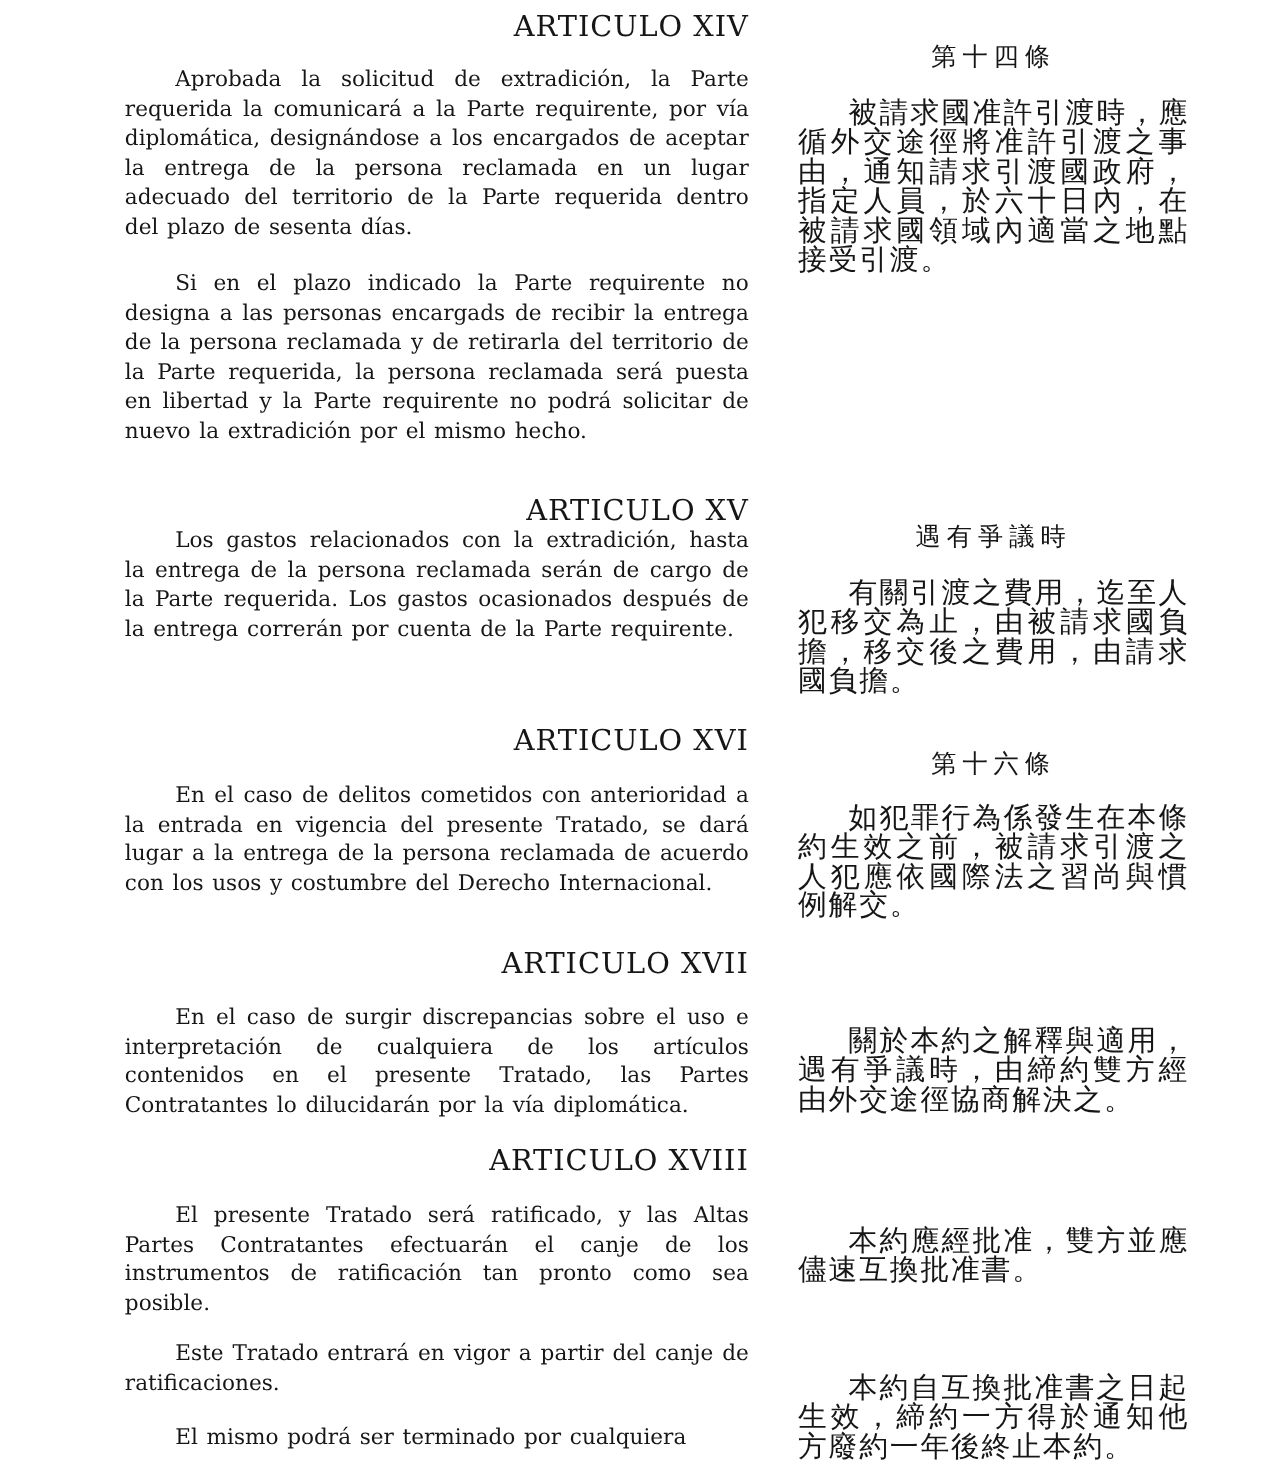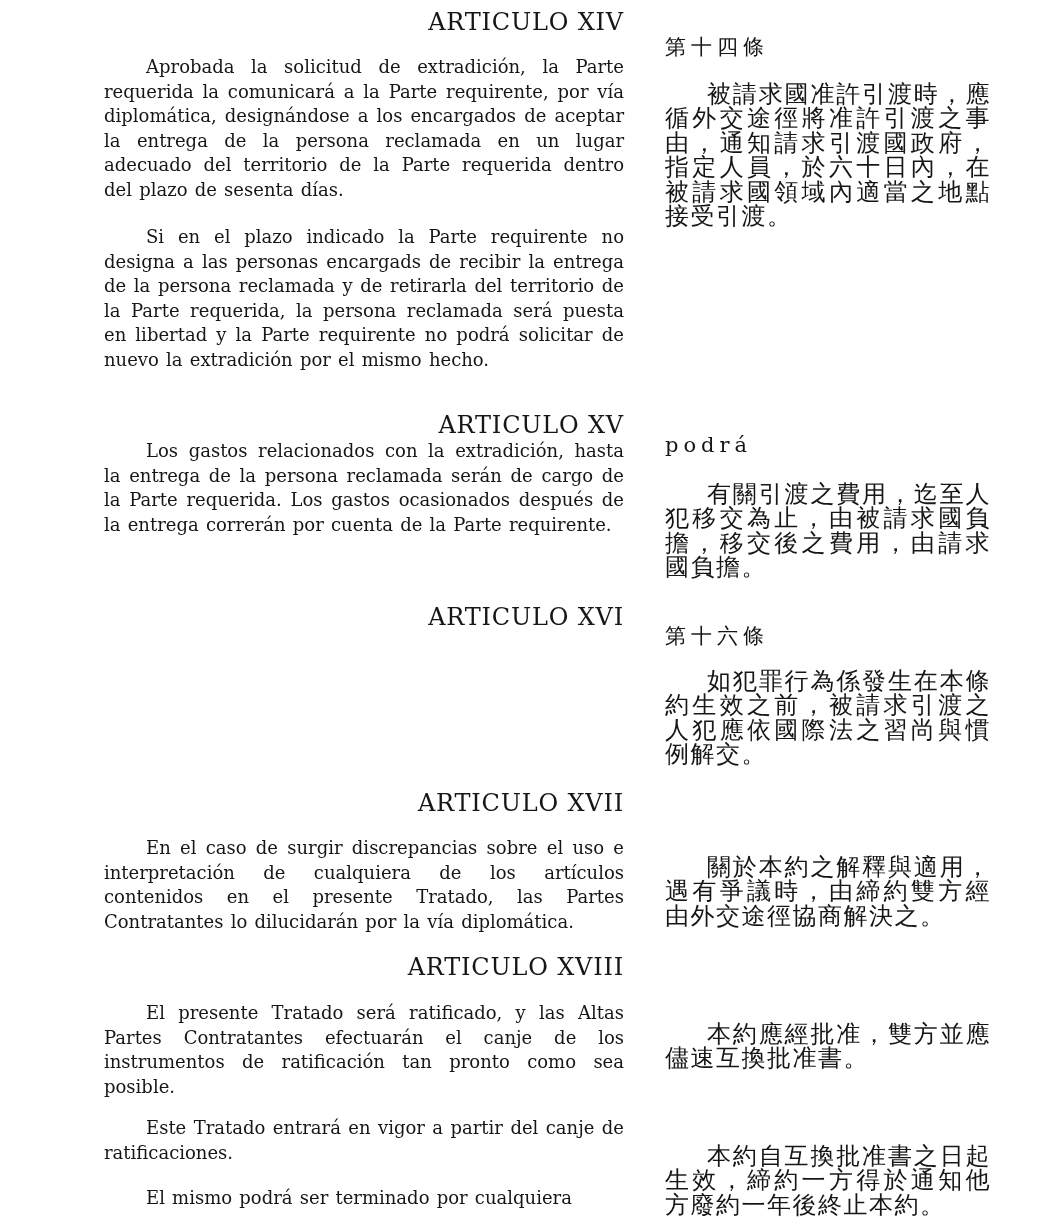--- a/index.html
+++ b/index.html
@@ -37,20 +37,21 @@
     width: 100%;
     font-size: 18px;
     line-height: 24.5px;
     text-align: justify;
     text-indent: 42px;
     word-spacing: 1.5px;
   }
   .zh-h {
     position: absolute;
     width: 100%;
+    text-align: center;
     font-size: 21px;
     letter-spacing: 5px;
     white-space: nowrap;
   }
   .zh-p {
     position: absolute;
     width: 100%;
     font-size: 24px;
     line-height: 24.4px;
     letter-spacing: 1.5px;
@@ -65,35 +66,36 @@
 
   <div class="column col-es">
     <div class="es-h" style="top:8px">ARTICULO XIV</div>
     <div class="es-p" style="top:55px">Aprobada la solicitud de extradición, la Parte requerida la comunicará a la Parte requirente, por vía diplomática, designándose a los encargados de aceptar la entrega de la persona reclamada en un lugar adecuado del territorio de la Parte requerida dentro del plazo de sesenta días.</div>
     <div class="es-p" style="top:225px">Si en el plazo indicado la Parte requirente no designa a las personas encargads de recibir la entrega de la persona reclamada y de retirarla del territorio de la Parte requerida, la persona reclamada será puesta en libertad y la Parte requirente no podrá solicitar de nuevo la extradición por el mismo hecho.</div>
 
     <div class="es-h" style="top:411px">ARTICULO XV</div>
     <div class="es-p" style="top:439px">Los gastos relacionados con la extradición, hasta la entrega de la persona reclamada serán de cargo de la Parte requerida. Los gastos ocasionados después de la entrega correrán por cuenta de la Parte requirente.</div>
 
     <div class="es-h" style="top:603px">ARTICULO XVI</div>
+    <div class="es-p" style="top:651px">En el caso de delitos cometidos con anterioridad a la entrada en vigencia del presente Tratado, se dará lugar a la entrega de la persona reclamada de acuerdo con los usos y costumbre del Derecho Internacional.</div>
 
     <div class="es-h" style="top:789px">ARTICULO XVII</div>
     <div class="es-p" style="top:836px">En el caso de surgir discrepancias sobre el uso e interpretación de cualquiera de los artículos contenidos en el presente Tratado, las Partes Contratantes lo dilucidarán por la vía diplomática.</div>
 
     <div class="es-h" style="top:953px">ARTICULO XVIII</div>
     <div class="es-p" style="top:1116px">Este Tratado entrará en vigor a partir del canje de ratificaciones.</div>
     <div class="es-p" style="top:1001px">El presente Tratado será ratificado, y las Altas Partes Contratantes efectuarán el canje de los instrumentos de ratificación tan pronto como sea posible.</div>
     <div class="es-p" style="top:1186px">El mismo podrá ser terminado por cualquiera</div>
   </div>
 
   <div class="column col-zh">
     <div class="zh-h" style="top:33px">第十四條</div>
     <div class="zh-p" style="top:82px">被請求國准許引渡時，應循外交途徑將准許引渡之事由，通知請求引渡國政府，指定人員，於六十日內，在被請求國領域內適當之地點接受引渡。</div>
 
-    <div class="zh-h" style="top:433px">podrá</div>
+    <div class="zh-h" style="top:433px">遇有爭議時</div>
     <div class="zh-p" style="top:482px">有關引渡之費用，迄至人犯移交為止，由被請求國負擔，移交後之費用，由請求國負擔。</div>
 
     <div class="zh-h" style="top:622px">第十六條</div>
     <div class="zh-p" style="top:669px">如犯罪行為係發生在本條約生效之前，被請求引渡之人犯應依國際法之習尚與慣例解交。</div>
 
     <div class="zh-p" style="top:855px">關於本約之解釋與適用，遇有爭議時，由締約雙方經由外交途徑協商解決之。</div>
 
     <div class="zh-p" style="top:1022px">本約應經批准，雙方並應儘速互換批准書。</div>
     <div class="zh-p" style="top:1144px">本約自互換批准書之日起生效，締約一方得於通知他方廢約一年後終止本約。</div>
   </div>

